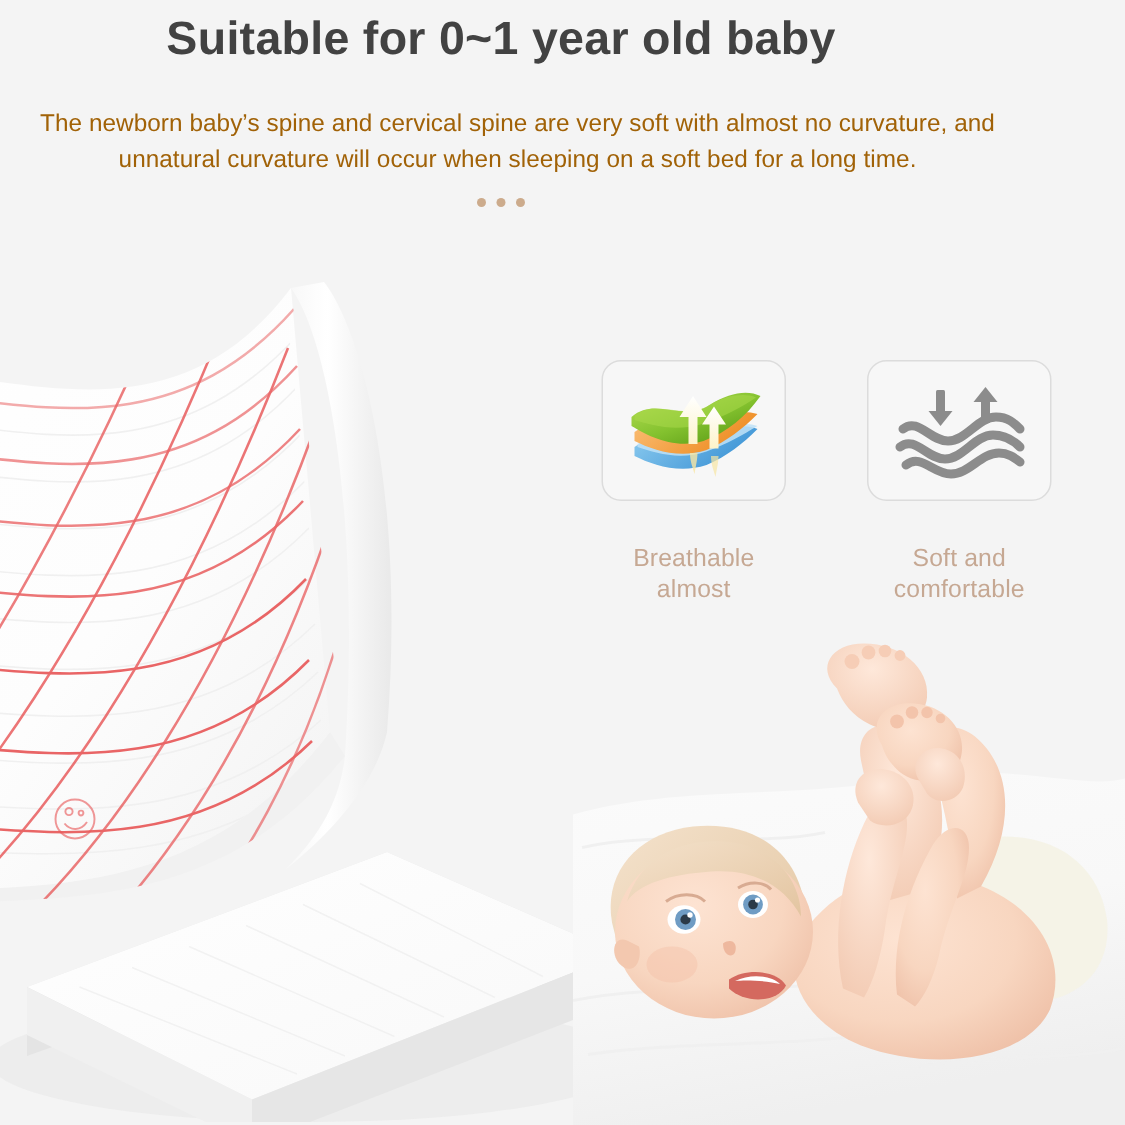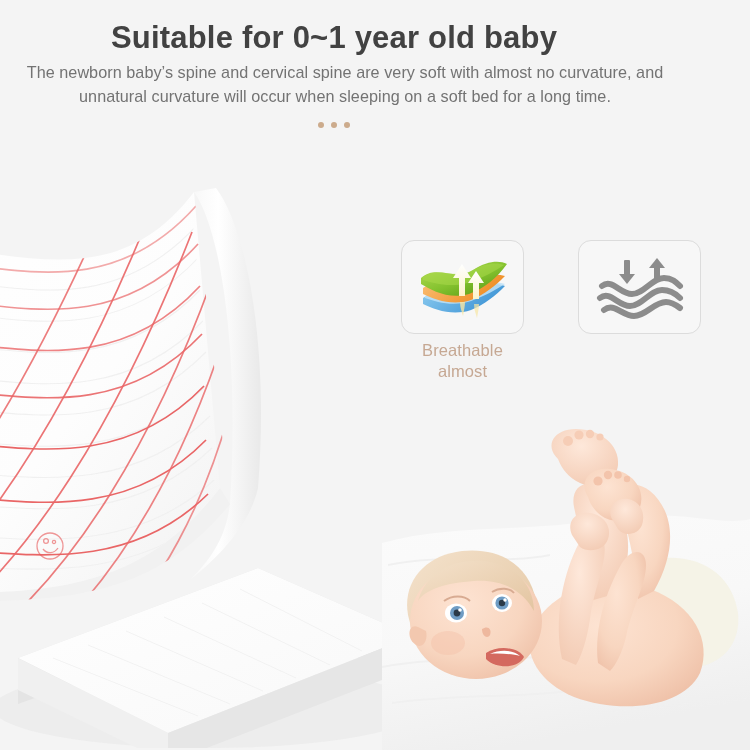--- a/index.html
+++ b/index.html
@@ -19,37 +19,37 @@
     height: 750px;
     background: #f4f4f4;
     overflow: hidden;
   }
 
   
   .header {
     position: absolute;
     top: 0; left: 0;
     width: 668px;
-    padding-top: 20px;
+    padding-top: 8px;
     text-align: center;
     z-index: 6;
   }
   .headline {
     font-size: 31px;
     font-weight: bold;
     color: #424242;
     letter-spacing: 0.2px;
     line-height: 1.15;
     margin: 0;
   }
   .subcopy {
-    margin: 4px auto 0;
+    margin: 26px auto 0;
     width: 690px;
     font-size: 16.2px;
-    color: #737373;
+    color: #a16207;
     line-height: 1.52;
     letter-spacing: 0.05px;
   }
   .dots {
     margin-top: 13px;
     display: flex;
     justify-content: center;
     gap: 7px;
   }
   .dot {
@@ -104,21 +104,21 @@
     box-sizing: border-box;
     border: 1px solid #dcdcdc;
     border-radius: 13px;
     background: #f7f7f7;
     display: flex;
     align-items: center;
     justify-content: center;
   }
   .feature-card svg { display: block; }
   .feature-label {
-    margin-top: 6px;
+    margin-top: 28px;
     text-align: center;
     font-size: 16.5px;
     line-height: 1.28;
     color: #c6a893;
     letter-spacing: 0.1px;
   }
 </style>
 </head>
 <body>
 
@@ -410,17 +410,21 @@
           <g fill="#8c8c8c">
             <rect x="32" y="8" width="6" height="16" rx="1"></rect>
             <path d="M 27 22 L 43 22 L 35 32 Z"></path>
           </g>
           <g fill="#8c8c8c">
             <rect x="62" y="14" width="6" height="16" rx="1"></rect>
             <path d="M 57 16 L 73 16 L 65 6 Z"></path>
           </g>
         </svg>
       </div>
+      <div class="feature-label">
+        <span>Soft and</span><br>
+        <span>comfortable</span>
+      </div>
     </div>
 
   </div>
 
 </div>
 
 </body></html>

